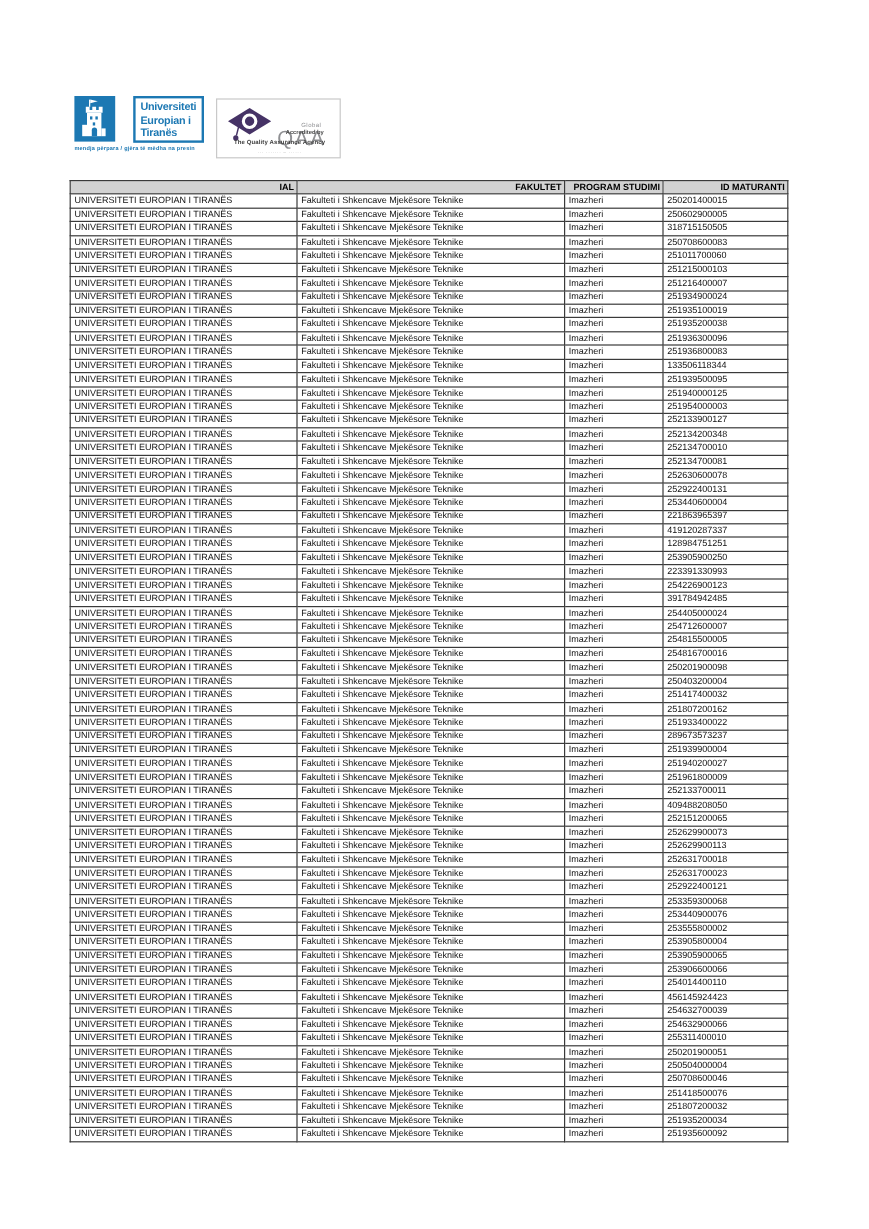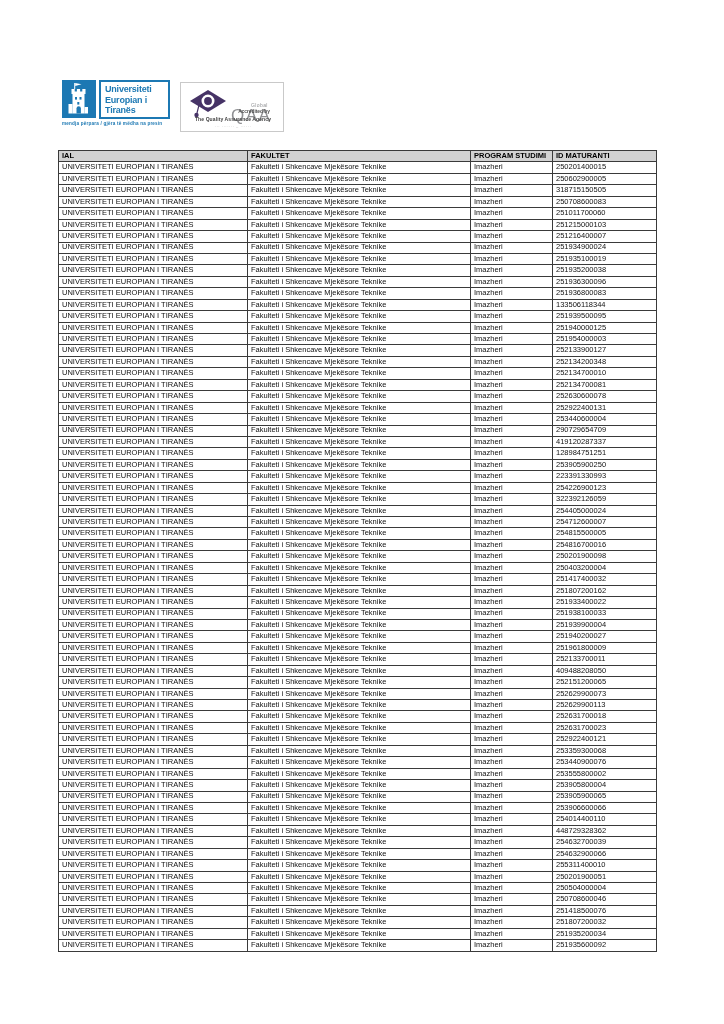--- a/index.html
+++ b/index.html
@@ -8,21 +8,21 @@
     font-family:"Liberation Sans", sans-serif;position:relative;overflow:hidden;
     --uet-blue:#1c78b3; --qaa-purple:#463366; --qaa-gray:#8f9093;
     --tbl-border:#3a3a3a; --tbl-header-bg:#d2d2d2;
   }
 
   
   .uet-logo{position:absolute;left:62px;top:80px;width:108px;}
   .uet-top{display:flex;align-items:stretch;}
   .uet-mark{width:34px;height:38px;background:var(--uet-blue);flex:0 0 34px;}
   .uet-titlebox{
-    border:2px solid var(--uet-blue);margin-left:3px;padding:2px 3px 1px 4px;
+    border:2px solid var(--uet-blue);margin-left:15px;padding:2px 3px 1px 4px;
     color:var(--uet-blue);font-weight:bold;font-size:9px;line-height:10.5px;
     letter-spacing:-0.2px;flex:1;
   }
   .uet-tagline{
     margin-top:2px;color:var(--uet-blue);font-size:4.6px;letter-spacing:0.2px;
     white-space:nowrap;font-weight:bold;
   }
 
   
   .qaa-badge{
@@ -56,21 +56,21 @@
     position:absolute;left:58px;top:150px;width:598px;
     border-collapse:collapse;table-layout:fixed;
   }
   .results-table th,.results-table td{
     border:1px solid var(--tbl-border);
     font-size:7.5px;line-height:8.5px;height:10.45px;
     padding:0 2px 0 3px;white-space:nowrap;overflow:hidden;
     text-align:left;color:#111;font-weight:normal;
   }
   .results-table th{
-    background:var(--tbl-header-bg);font-weight:bold;color:#000;
+    background:var(--tbl-header-bg);font-weight:bold;color:#000;text-align:right;
   }
   .col-ial{width:189px;} .col-fak{width:223px;}
   .col-prog{width:82px;} .col-id{width:104px;}
 </style>
 </head>
 <body style="--uet-blue: #1c78b3; --qaa-purple: #463366; --qaa-gray: #8f9093; --tbl-border: #3a3a3a; --tbl-header-bg: #d2d2d2;">
 
 <div class="uet-logo">
   <div class="uet-top">
     <div class="uet-mark">
@@ -269,21 +269,21 @@
       <tr>
     <td>UNIVERSITETI EUROPIAN I TIRANËS</td>
     <td>Fakulteti i Shkencave Mjekësore Teknike</td>
     <td>Imazheri</td>
     <td>253440600004</td>
   </tr>
       <tr>
     <td>UNIVERSITETI EUROPIAN I TIRANËS</td>
     <td>Fakulteti i Shkencave Mjekësore Teknike</td>
     <td>Imazheri</td>
-    <td>290729654709</td>
+    <td>221863965397</td>
   </tr>
       <tr>
     <td>UNIVERSITETI EUROPIAN I TIRANËS</td>
     <td>Fakulteti i Shkencave Mjekësore Teknike</td>
     <td>Imazheri</td>
     <td>419120287337</td>
   </tr>
       <tr>
     <td>UNIVERSITETI EUROPIAN I TIRANËS</td>
     <td>Fakulteti i Shkencave Mjekësore Teknike</td>
@@ -305,21 +305,21 @@
       <tr>
     <td>UNIVERSITETI EUROPIAN I TIRANËS</td>
     <td>Fakulteti i Shkencave Mjekësore Teknike</td>
     <td>Imazheri</td>
     <td>254226900123</td>
   </tr>
       <tr>
     <td>UNIVERSITETI EUROPIAN I TIRANËS</td>
     <td>Fakulteti i Shkencave Mjekësore Teknike</td>
     <td>Imazheri</td>
-    <td>322392126059</td>
+    <td>391784942485</td>
   </tr>
       <tr>
     <td>UNIVERSITETI EUROPIAN I TIRANËS</td>
     <td>Fakulteti i Shkencave Mjekësore Teknike</td>
     <td>Imazheri</td>
     <td>254405000024</td>
   </tr>
       <tr>
     <td>UNIVERSITETI EUROPIAN I TIRANËS</td>
     <td>Fakulteti i Shkencave Mjekësore Teknike</td>
@@ -365,21 +365,21 @@
       <tr>
     <td>UNIVERSITETI EUROPIAN I TIRANËS</td>
     <td>Fakulteti i Shkencave Mjekësore Teknike</td>
     <td>Imazheri</td>
     <td>251933400022</td>
   </tr>
       <tr>
     <td>UNIVERSITETI EUROPIAN I TIRANËS</td>
     <td>Fakulteti i Shkencave Mjekësore Teknike</td>
     <td>Imazheri</td>
-    <td>251938100033</td>
+    <td>289673573237</td>
   </tr>
       <tr>
     <td>UNIVERSITETI EUROPIAN I TIRANËS</td>
     <td>Fakulteti i Shkencave Mjekësore Teknike</td>
     <td>Imazheri</td>
     <td>251939900004</td>
   </tr>
       <tr>
     <td>UNIVERSITETI EUROPIAN I TIRANËS</td>
     <td>Fakulteti i Shkencave Mjekësore Teknike</td>
@@ -479,21 +479,21 @@
       <tr>
     <td>UNIVERSITETI EUROPIAN I TIRANËS</td>
     <td>Fakulteti i Shkencave Mjekësore Teknike</td>
     <td>Imazheri</td>
     <td>254014400110</td>
   </tr>
       <tr>
     <td>UNIVERSITETI EUROPIAN I TIRANËS</td>
     <td>Fakulteti i Shkencave Mjekësore Teknike</td>
     <td>Imazheri</td>
-    <td>448729328362</td>
+    <td>456145924423</td>
   </tr>
       <tr>
     <td>UNIVERSITETI EUROPIAN I TIRANËS</td>
     <td>Fakulteti i Shkencave Mjekësore Teknike</td>
     <td>Imazheri</td>
     <td>254632700039</td>
   </tr>
       <tr>
     <td>UNIVERSITETI EUROPIAN I TIRANËS</td>
     <td>Fakulteti i Shkencave Mjekësore Teknike</td>

